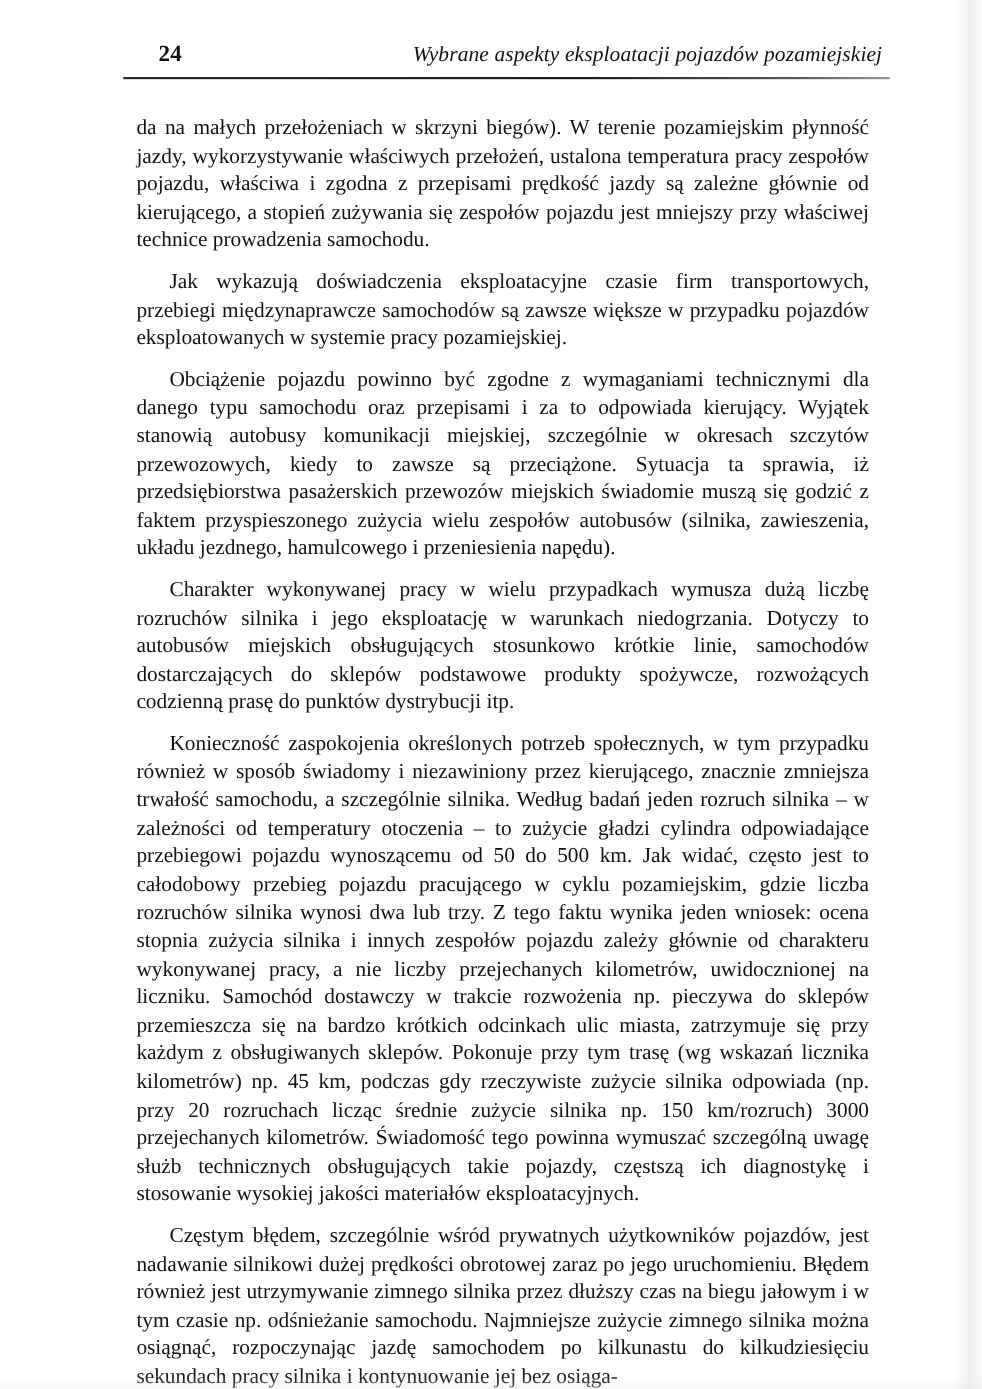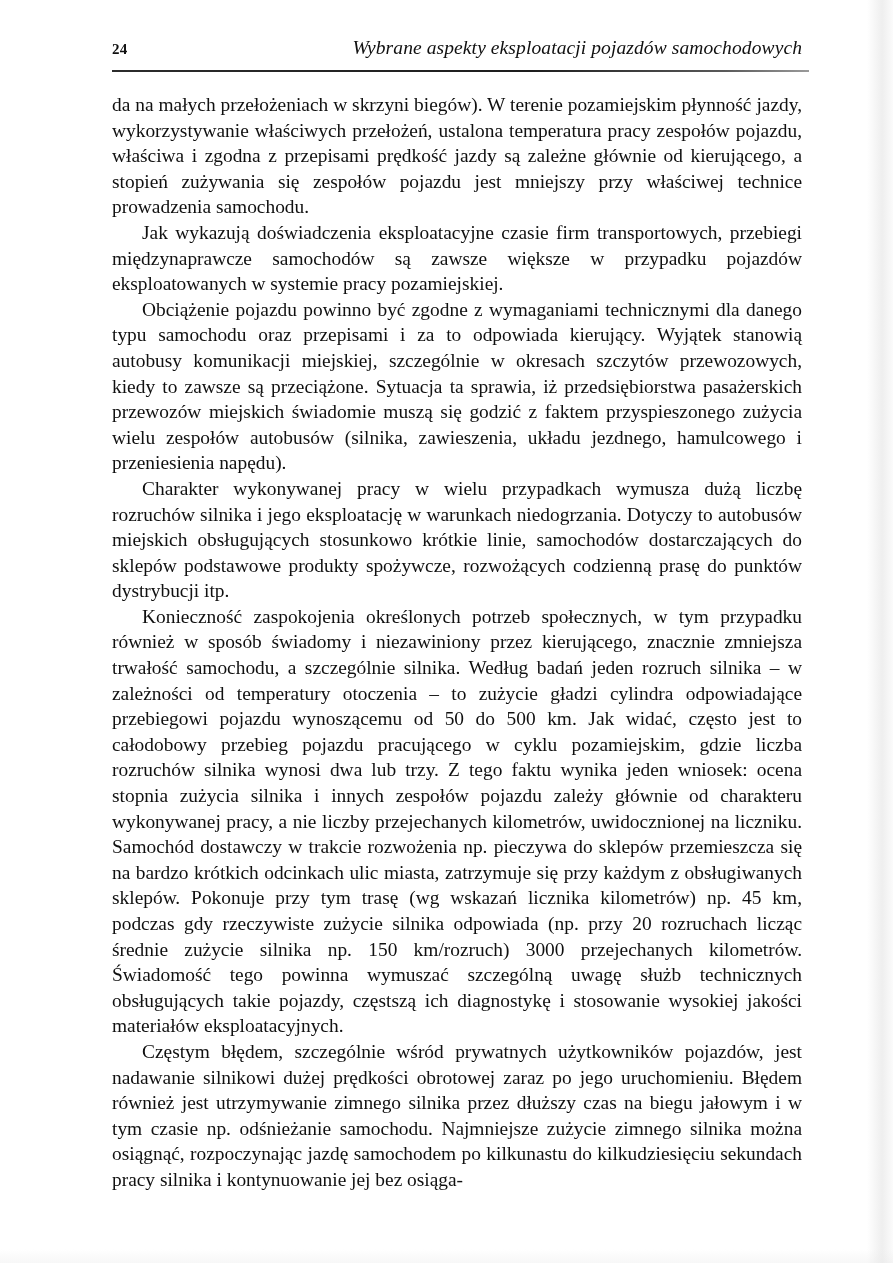--- a/index.html
+++ b/index.html
@@ -43,23 +43,24 @@
     position: absolute;
     left: 112px;
     top: 38px;
     width: 690px;
     display: flex;
     align-items: baseline;
     justify-content: space-between;
   }
   .folio {
     font-weight: bold;
-    font-size: 15px;
+    font-size: 21px;
     letter-spacing: 0.2px;
     line-height: 1;
+    margin-left: 32px;
   }
   .running-title {
     font-style: italic;
     font-size: 19.5px;
     line-height: 1;
     white-space: nowrap;
     letter-spacing: 0.1px;
   }
   .header-rule {
     position: absolute;
@@ -76,39 +77,39 @@
     left: 112px;
     top: 92px;
     width: 690px;
     font-size: 19.4px;
     line-height: 25.6px;
     text-align: justify;
     text-justify: inter-word;
     hyphens: manual;
   }
   .body-text p {
-    margin: 0;
+    margin: 12px;
     text-indent: 30px;
   }
   .body-text p.no-indent {
     text-indent: 0;
   }
   
   .body-text p:last-child {
     text-align: justify;
   }
 </style>
 </head>
 <body>
 
 <div class="page">
 
   <div class="header">
     <span class="folio">24</span>
-    <span class="running-title">Wybrane aspekty eksploatacji pojazdów samochodowych</span>
+    <span class="running-title">Wybrane aspekty eksploatacji pojazdów pozamiejskiej</span>
   </div>
   <div class="header-rule"></div>
 
   <div class="body-text">
     <p class="no-indent">da na małych przełożeniach w skrzyni biegów). W terenie pozamiejskim płynność jazdy, wykorzystywanie właściwych przełożeń, ustalona temperatura pracy zespołów pojazdu, właściwa i zgodna z przepisami prędkość jazdy są zależne głównie od kierującego, a stopień zużywania się zespołów pojazdu jest mniejszy przy właściwej technice prowadzenia samochodu.</p>
     <p>Jak wykazują doświadczenia eksploatacyjne czasie firm transportowych, przebiegi międzynaprawcze samochodów są zawsze większe w przypadku pojazdów eksploatowanych w systemie pracy pozamiejskiej.</p>
     <p>Obciążenie pojazdu powinno być zgodne z wymaganiami technicznymi dla danego typu samochodu oraz przepisami i za to odpowiada kierujący. Wyjątek stanowią autobusy komunikacji miejskiej, szczególnie w okresach szczytów przewozowych, kiedy to zawsze są przeciążone. Sytuacja ta sprawia, iż przedsiębiorstwa pasażerskich przewozów miejskich świadomie muszą się godzić z faktem przyspieszonego zużycia wielu zespołów autobusów (silnika, zawieszenia, układu jezdnego, hamulcowego i przeniesienia napędu).</p>
     <p>Charakter wykonywanej pracy w wielu przypadkach wymusza dużą liczbę rozruchów silnika i jego eksploatację w warunkach niedogrzania. Dotyczy to autobusów miejskich obsługujących stosunkowo krótkie linie, samochodów dostarczających do sklepów podstawowe produkty spożywcze, rozwożących codzienną prasę do punktów dystrybucji itp.</p>
     <p>Konieczność zaspokojenia określonych potrzeb społecznych, w tym przypadku również w sposób świadomy i niezawiniony przez kierującego, znacznie zmniejsza trwałość samochodu, a szczególnie silnika. Według badań jeden rozruch silnika – w zależności od temperatury otoczenia – to zużycie gładzi cylindra odpowiadające przebiegowi pojazdu wynoszącemu od 50 do 500 km. Jak widać, często jest to całodobowy przebieg pojazdu pracującego w cyklu pozamiejskim, gdzie liczba rozruchów silnika wynosi dwa lub trzy. Z tego faktu wynika jeden wniosek: ocena stopnia zużycia silnika i innych zespołów pojazdu zależy głównie od charakteru wykonywanej pracy, a nie liczby przejechanych kilometrów, uwidocznionej na liczniku. Samochód dostawczy w trakcie rozwożenia np. pieczywa do sklepów przemieszcza się na bardzo krótkich odcinkach ulic miasta, zatrzymuje się przy każdym z obsługiwanych sklepów. Pokonuje przy tym trasę (wg wskazań licznika kilometrów) np. 45 km, podczas gdy rzeczywiste zużycie silnika odpowiada (np. przy 20 rozruchach licząc średnie zużycie silnika np. 150 km/rozruch) 3000 przejechanych kilometrów. Świadomość tego powinna wymuszać szczególną uwagę służb technicznych obsługujących takie pojazdy, częstszą ich diagnostykę i stosowanie wysokiej jakości materiałów eksploatacyjnych.</p>
     <p>Częstym błędem, szczególnie wśród prywatnych użytkowników pojazdów, jest nadawanie silnikowi dużej prędkości obrotowej zaraz po jego uruchomieniu. Błędem również jest utrzymywanie zimnego silnika przez dłuższy czas na biegu jałowym i w tym czasie np. odśnieżanie samochodu. Najmniejsze zużycie zimnego silnika można osiągnąć, rozpoczynając jazdę samochodem po kilkunastu do kilkudziesięciu sekundach pracy silnika i kontynuowanie jej bez osiąga-</p>

